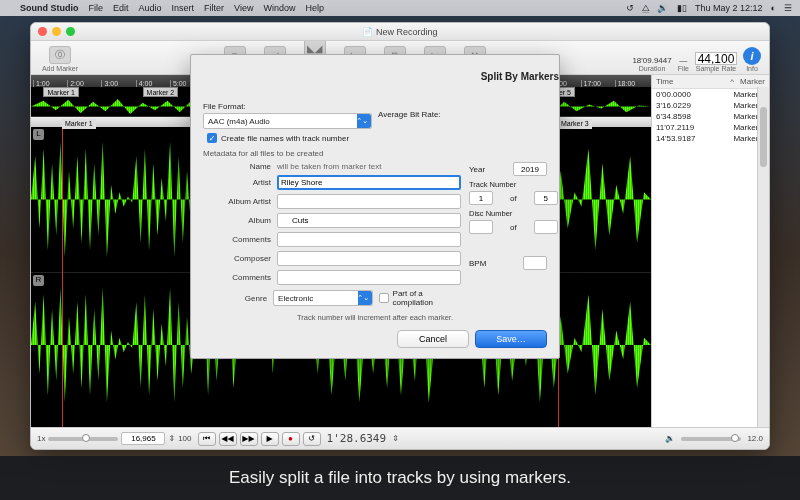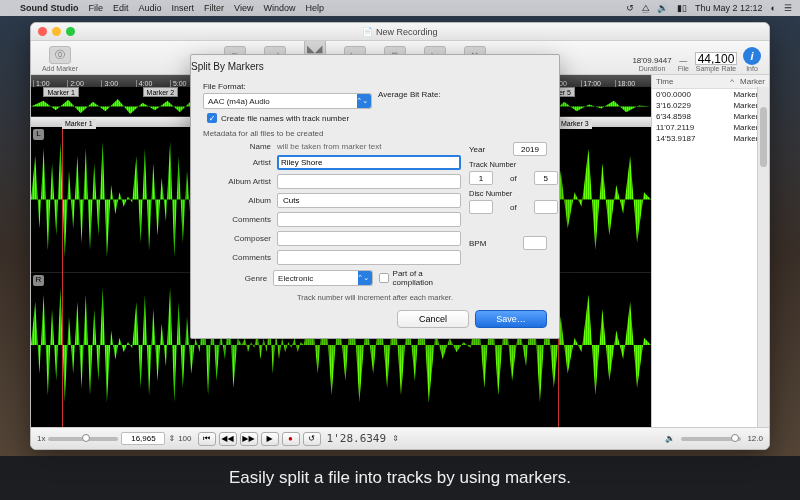--- a/index.html
+++ b/index.html
@@ -52,32 +52,32 @@
   .transport .zoom{display:flex;align-items:center;gap:3px}
   .transport .slider{width:70px;height:4px;background:#bbb;border-radius:2px;position:relative}
   .transport .slider .knob{position:absolute;width:8px;height:8px;background:#fff;border:1px solid #888;border-radius:50%;top:-3px}
   .transport input{width:44px;height:13px;font-size:8px;border:1px solid #bbb;border-radius:2px;text-align:center}
   .tctl{display:flex;gap:3px;margin:0 auto}
   .tctl button{width:18px;height:14px;font-size:8px;border:1px solid #aaa;background:linear-gradient(#fff,#e4e4e4);border-radius:3px;cursor:pointer}
   .tctl .rec{color:#c00}
   .time-big{font-size:11px;font-family:Menlo,monospace}
   
   .modal{position:absolute;top:54px;left:190px;width:370px;background:#ececec;border:1px solid #aaa;border-radius:2px;box-shadow:0 8px 24px rgba(0,0,0,.35);font-size:9px;color:#222}
-  .modal .mtitle{text-align:left;font-weight:400;padding:6px 0;font-size:10px}
+  .modal .mtitle{text-align:right;font-weight:700;padding:16px 0;font-size:10px}
   .modal .body{padding:4px 12px 10px}
   .mrow{display:flex;align-items:center;gap:6px;margin-bottom:4px}
   .mrow label{width:68px;text-align:right;font-size:8px;color:#333}
   .mrow .half{flex:1}
   .sel{flex:1;height:16px;border:1px solid #bbb;background:#fff;border-radius:2px;display:flex;align-items:center;padding:0 4px;font-size:8px;position:relative}
   .sel::after{content:"";position:absolute;right:0;top:0;bottom:0;width:14px;background:#2a7de1;border-radius:0 2px 2px 0}
   .sel .arr{position:absolute;right:3px;color:#fff;font-size:7px;z-index:1}
   .chk{display:flex;align-items:center;gap:4px;font-size:8px;margin:3px 0 6px 4px}
   .chk .box{width:10px;height:10px;background:#2a7de1;border-radius:2px;color:#fff;font-size:8px;display:flex;align-items:center;justify-content:center}
   .sect{font-size:8px;color:#555;margin:2px 0 4px}
-  .tin{flex:1;height:15px;border:1px solid #bbb;background:#fff;border-radius:2px;padding:0 5px;font-size:8px}
+  .tin{flex:1;height:15px;border:1px solid #bbb;background:#fff;border-radius:2px;padding:0 14px;font-size:8px}
   .tin.focus{border:2px solid #2a7de1;padding:0 2px}
   .small-col{display:flex;flex-direction:column;gap:2px;font-size:8px;width:78px}
   .small-col .r{display:flex;gap:17px;align-items:center}
   .small-col .r span{width:12px;text-align:center}
   .small-col input{width:24px;height:14px;border:1px solid #bbb;border-radius:2px;font-size:8px;text-align:center}
   .note{font-size:7.5px;color:#555;text-align:center;margin-top:2px}
   .btnrow{display:flex;justify-content:flex-end;gap:6px;margin-top:8px}
   .btn{width:72px;height:18px;border-radius:4px;font-size:9px;border:1px solid #bbb;background:linear-gradient(#fff,#eee);cursor:pointer}
   .btn.primary{background:linear-gradient(#5aa3ff,#1d6fe0);border-color:#1a5fc0;color:#fff}
   

